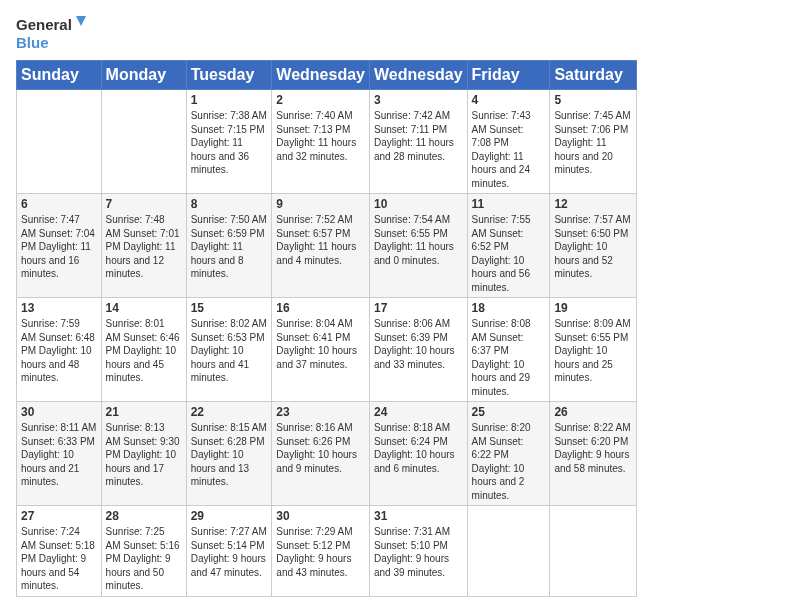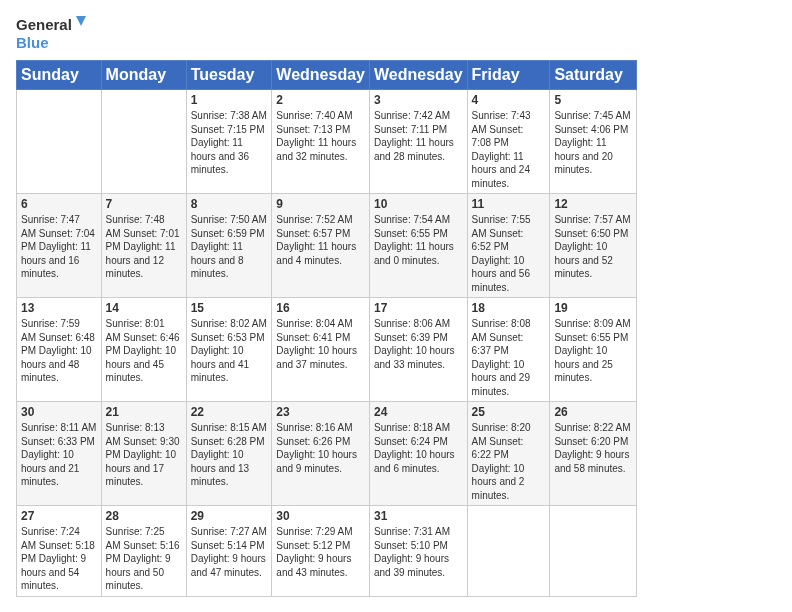--- a/index.html
+++ b/index.html
@@ -138,21 +138,21 @@
           <td>
             <span class="day-num">4</span>
             <div class="day-info">Sunrise: 7:43 AM
 Sunset: 7:08 PM
 Daylight: 11 hours
 and 24 minutes.</div>
           </td>
           <td>
             <span class="day-num">5</span>
             <div class="day-info">Sunrise: 7:45 AM
-Sunset: 4:06 PM
+Sunset: 7:06 PM
 Daylight: 11 hours
 and 20 minutes.</div>
           </td>
         </tr>
         <tr>
           <td>
             <span class="day-num">6</span>
             <div class="day-info">Sunrise: 7:47 AM
 Sunset: 7:04 PM
 Daylight: 11 hours

